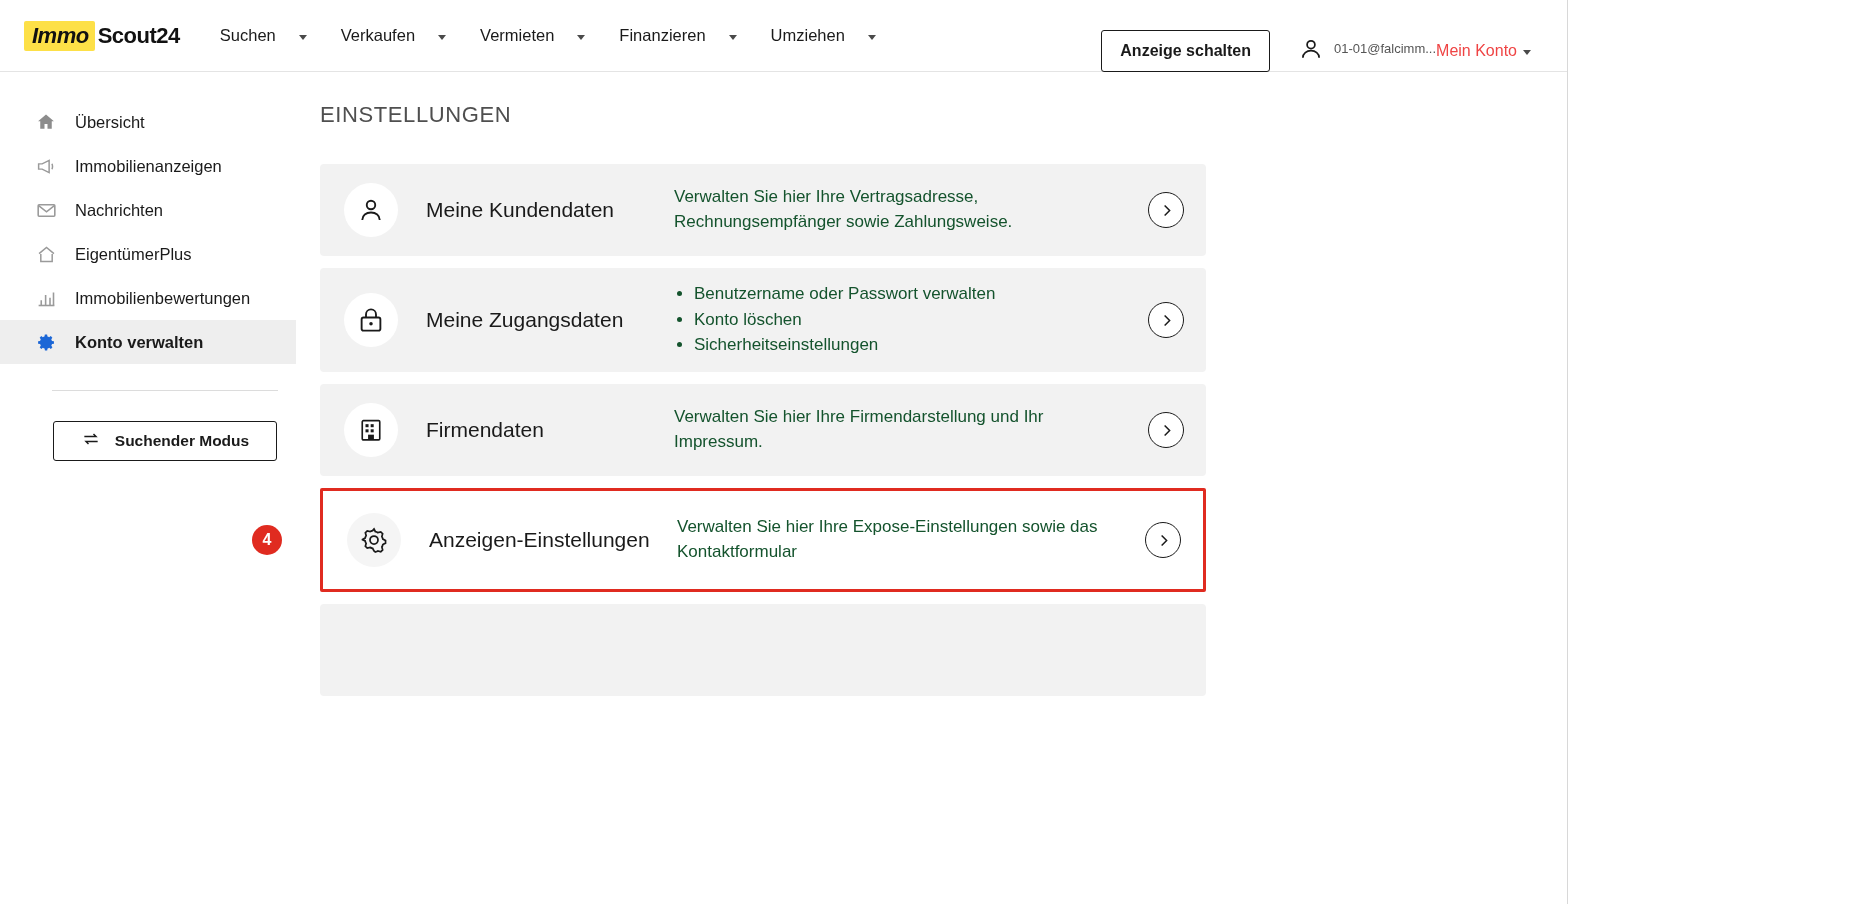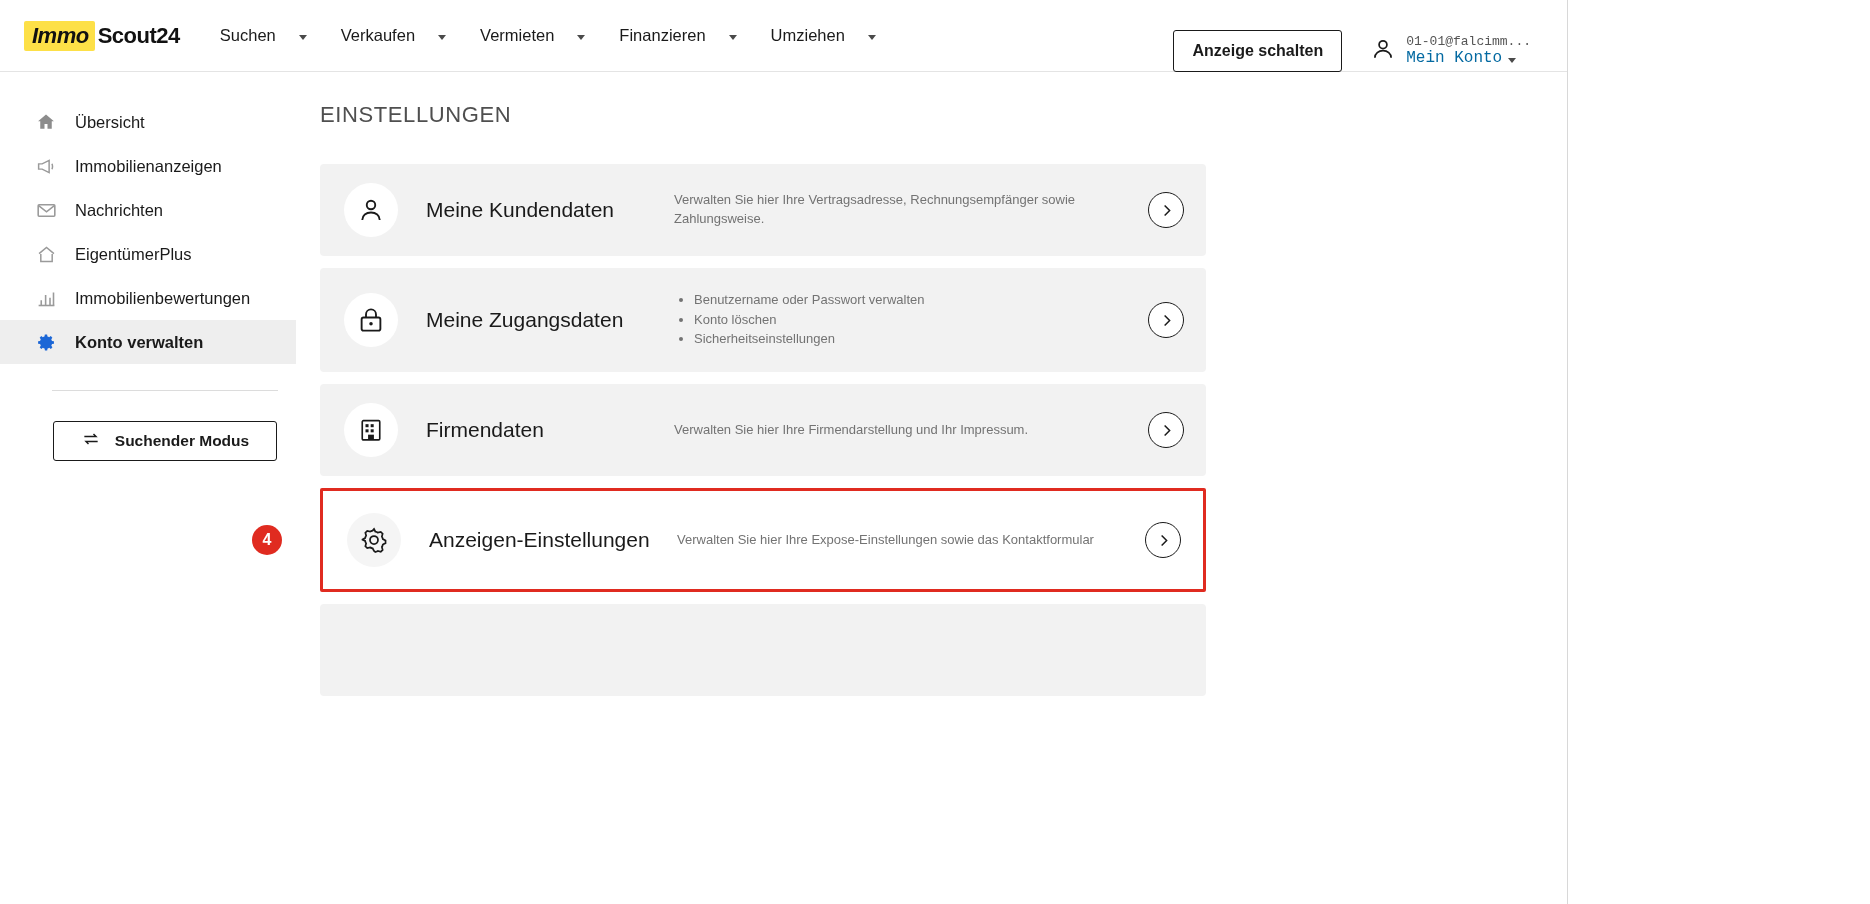--- a/index.html
+++ b/index.html
@@ -99,31 +99,30 @@
     font-family: "Liberation Sans", sans-serif;
   }
   .account {
     display: flex;
     align-items: center;
     gap: 10px;
     cursor: pointer;
   }
   .account-text {
     display: flex;
-    flex-direction: column;
+    flex-direction: row;
     line-height: 1.2;
-    font-family: Liberation Mono, monospace;
   }
   .account-mail {
     font-size: 13px;
     color: #555555;
   }
   .account-label {
     font-size: 16px;
-    color: #0369a1;
+    color: #ef4444;
     display: flex;
     align-items: center;
     gap: 6px;
   }
   
   .body {
     display: flex;
     height: calc(904px - 73px);
   }
   .sidebar {
@@ -226,22 +225,22 @@
   }
   .card.highlight .card-icon { background: #f5f5f5; }
   .card-title {
     font-size: 21px;
     color: #1a1a1a;
     width: 248px;
     flex-shrink: 0;
     line-height: 1.25;
   }
   .card-desc {
-    font-size: 13px;
-    color: #737373;
+    font-size: 17px;
+    color: #14532d;
     line-height: 1.45;
     flex: 1;
     padding-right: 20px;
   }
   .card-desc ul {
     margin: 0;
     padding-left: 20px;
   }
   .card-desc li { margin: 1px 0; }
   .chevron-circle {

